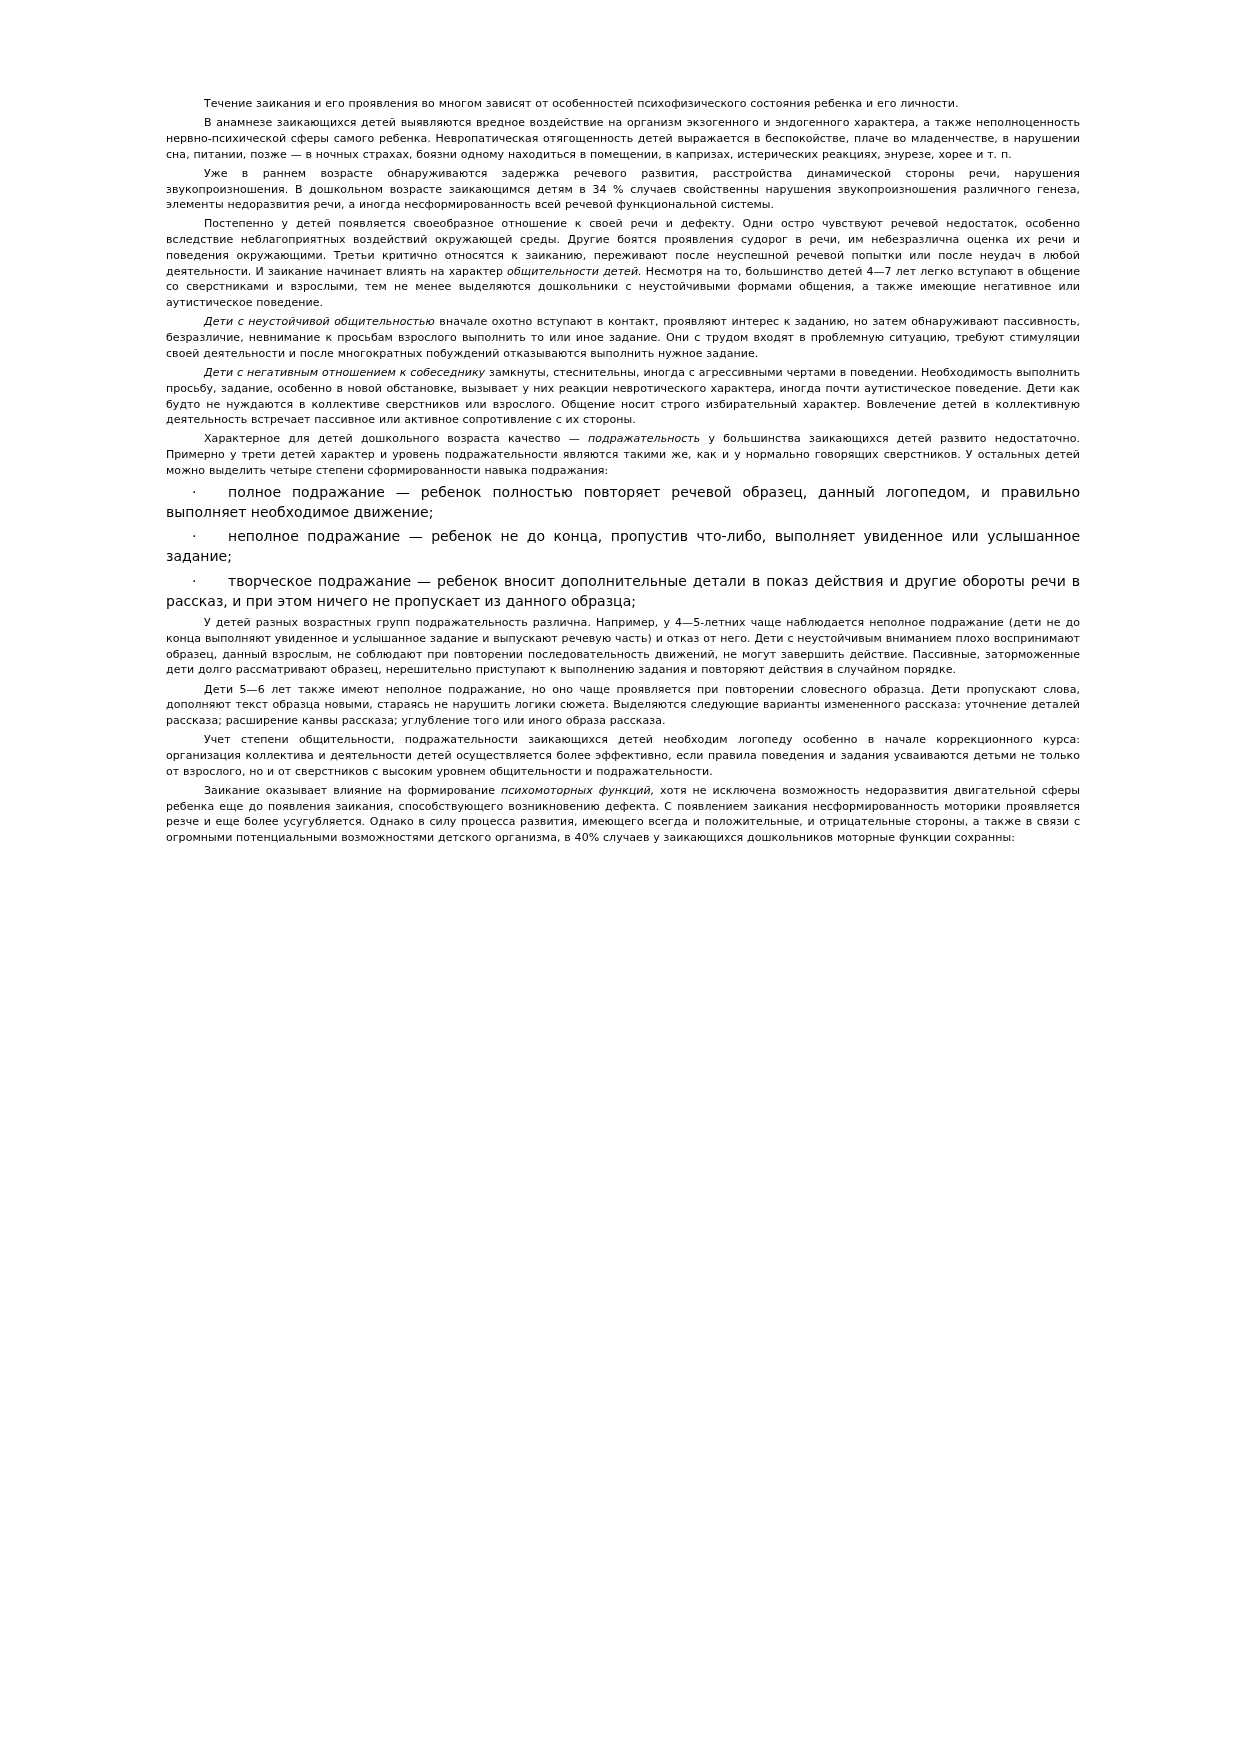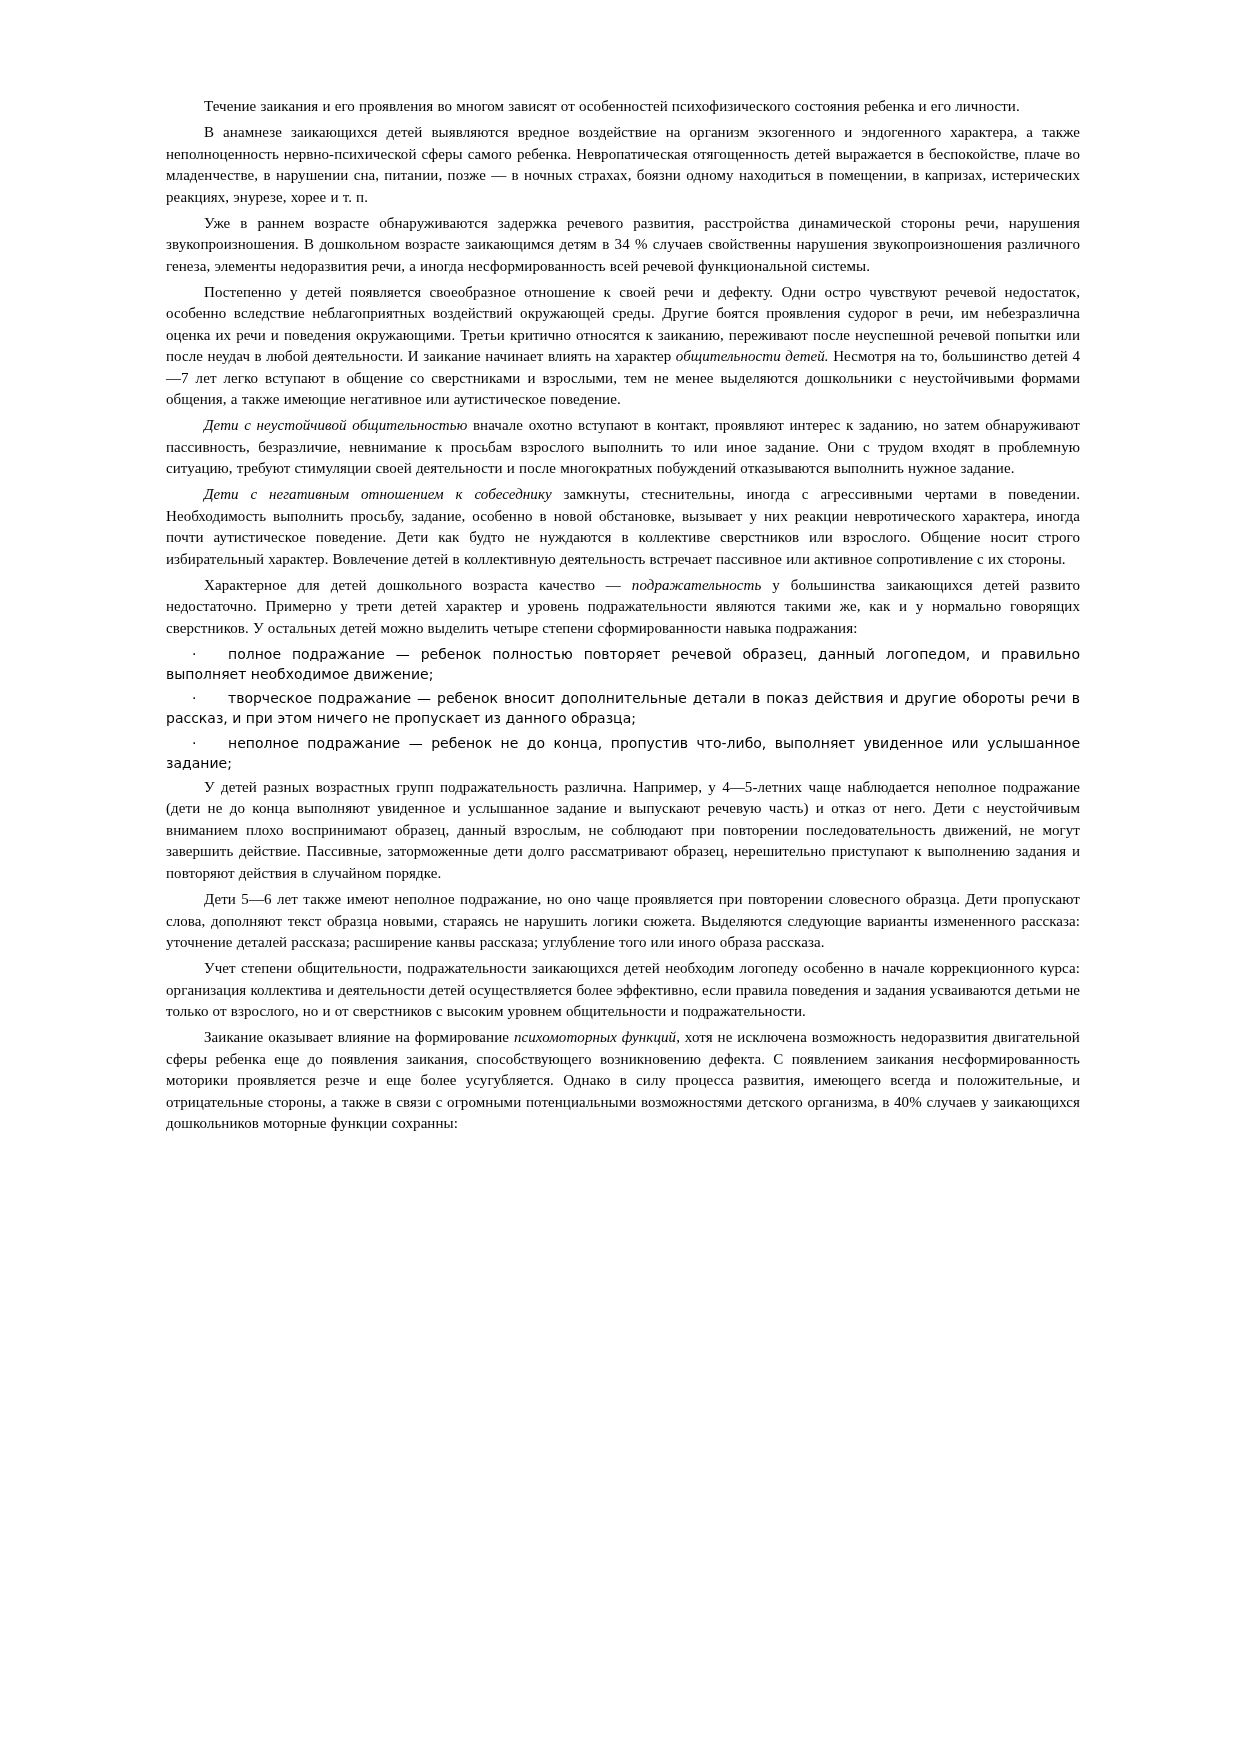--- a/index.html
+++ b/index.html
@@ -21,28 +21,27 @@
     width: 1240px;
     height: 1754px;
     padding: 96px 160px 100px 166px;
     background: #ffffff;
   }
   .doc-body {
     width: 914px;
   }
   p.para {
     margin: 0 0 0.30em 0;
-    font-size: 15px;
+    font-size: 11px;
     line-height: 1.435;
     text-align: justify;
     text-indent: 38px;
     word-spacing: 0.02em;
     letter-spacing: 0.005em;
     hyphens: none;
-    font-family: Liberation Serif, serif;
   }
   p.bullet {
     margin: 0 0 0.30em 0;
     font-size: 14px;
     line-height: 1.435;
     text-align: justify;
     text-indent: 0;
     padding-left: 0;
     position: relative;
   }
@@ -66,20 +65,20 @@
 <div class="page">
   <div class="doc-body" id="doc-body">
       <p class="para"><span>Течение заикания и его проявления во многом зависят от особенностей психофизического состояния ребенка и его личности.</span></p>
       <p class="para"><span>В анамнезе заикающихся детей выявляются вредное воздействие на организм экзогенного и эндогенного характера, а также неполноценность нервно-психической сферы самого ребенка. Невропатическая отягощенность детей выражается в беспокойстве, плаче во младенчестве, в нарушении сна, питании, позже — в ночных страхах, боязни одному находиться в помещении, в капризах, истерических реакциях, энурезе, хорее и т. п.</span></p>
       <p class="para"><span>Уже в раннем возрасте обнаруживаются задержка речевого развития, расстройства динамической стороны речи, нарушения звукопроизношения. В дошкольном возрасте заикающимся детям в 34 % случаев свойственны нарушения звукопроизношения различного генеза, элементы недоразвития речи, а иногда несформированность всей речевой функциональной системы.</span></p>
       <p class="para"><span>Постепенно у детей появляется своеобразное отношение к своей речи и дефекту. Одни остро чувствуют речевой недостаток, особенно вследствие неблагоприятных воздействий окружающей среды. Другие боятся проявления судорог в речи, им небезразлична оценка их речи и поведения окружающими. Третьи критично относятся к заиканию, переживают после неуспешной речевой попытки или после неудач в любой деятельности. И заикание начинает влиять на характер </span><em class="emph">общительности детей.</em><span> Несмотря на то, большинство детей 4—7 лет легко вступают в общение со сверстниками и взрослыми, тем не менее выделяются дошкольники с неустойчивыми формами общения, а также имеющие негативное или аутистическое поведение.</span></p>
       <p class="para"><em class="emph">Дети с неустойчивой общительностью</em><span> вначале охотно вступают в контакт, проявляют интерес к заданию, но затем обнаруживают пассивность, безразличие, невнимание к просьбам взрослого выполнить то или иное задание. Они с трудом входят в проблемную ситуацию, требуют стимуляции своей деятельности и после многократных побуждений отказываются выполнить нужное задание.</span></p>
       <p class="para"><em class="emph">Дети с негативным отношением к собеседнику</em><span> замкнуты, стеснительны, иногда с агрессивными чертами в поведении. Необходимость выполнить просьбу, задание, особенно в новой обстановке, вызывает у них реакции невротического характера, иногда почти аутистическое поведение. Дети как будто не нуждаются в коллективе сверстников или взрослого. Общение носит строго избирательный характер. Вовлечение детей в коллективную деятельность встречает пассивное или активное сопротивление с их стороны.</span></p>
       <p class="para"><span>Характерное для детей дошкольного возраста качество — </span><em class="emph">подражательность</em><span> у большинства заикающихся детей развито недостаточно. Примерно у трети детей характер и уровень подражательности являются такими же, как и у нормально говорящих сверстников. У остальных детей можно выделить четыре степени сформированности навыка подражания:</span></p>
       <p class="bullet"><span class="bullet-dot">·</span><span>полное подражание — ребенок полностью повторяет речевой образец, данный логопедом, и правильно выполняет необходимое движение;</span></p>
+      <p class="bullet"><span class="bullet-dot">·</span><span>неполное подражание — ребенок не до конца, пропустив что-либо, выполняет увиденное или услышанное задание;</span></p>
       <p class="bullet"><span class="bullet-dot">·</span><span>творческое подражание — ребенок вносит дополнительные детали в показ действия и другие обороты речи в рассказ, и при этом ничего не пропускает из данного образца;</span></p>
-      <p class="bullet"><span class="bullet-dot">·</span><span>неполное подражание — ребенок не до конца, пропустив что-либо, выполняет увиденное или услышанное задание;</span></p>
       <p class="para"><span>У детей разных возрастных групп подражательность различна. Например, у 4—5-летних чаще наблюдается неполное подражание (дети не до конца выполняют увиденное и услышанное задание и выпускают речевую часть) и отказ от него. Дети с неустойчивым вниманием плохо воспринимают образец, данный взрослым, не соблюдают при повторении последовательность движений, не могут завершить действие. Пассивные, заторможенные дети долго рассматривают образец, нерешительно приступают к выполнению задания и повторяют действия в случайном порядке.</span></p>
       <p class="para"><span>Дети 5—6 лет также имеют неполное подражание, но оно чаще проявляется при повторении словесного образца. Дети пропускают слова, дополняют текст образца новыми, стараясь не нарушить логики сюжета. Выделяются следующие варианты измененного рассказа: уточнение деталей рассказа; расширение канвы рассказа; углубление того или иного образа рассказа.</span></p>
       <p class="para"><span>Учет степени общительности, подражательности заикающихся детей необходим логопеду особенно в начале коррекционного курса: организация коллектива и деятельности детей осуществляется более эффективно, если правила поведения и задания усваиваются детьми не только от взрослого, но и от сверстников с высоким уровнем общительности и подражательности.</span></p>
       <p class="para"><span>Заикание оказывает влияние на формирование </span><em class="emph">психомоторных функций,</em><span> хотя не исключена возможность недоразвития двигательной сферы ребенка еще до появления заикания, способствующего возникновению дефекта. С появлением заикания несформированность моторики проявляется резче и еще более усугубляется. Однако в силу процесса развития, имеющего всегда и положительные, и отрицательные стороны, а также в связи с огромными потенциальными возможностями детского организма, в 40% случаев у заикающихся дошкольников моторные функции сохранны:</span></p>
     </div>
 </div>
 
 </body></html>

